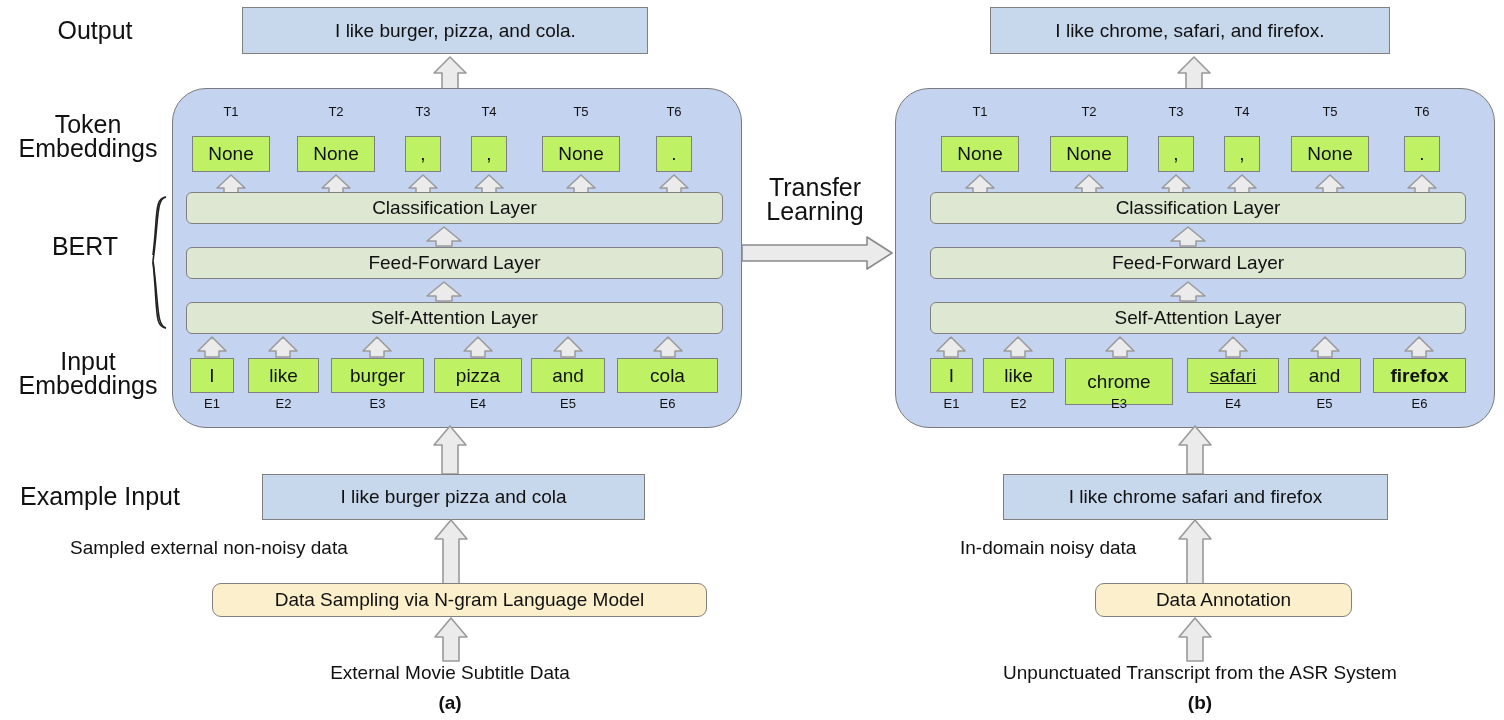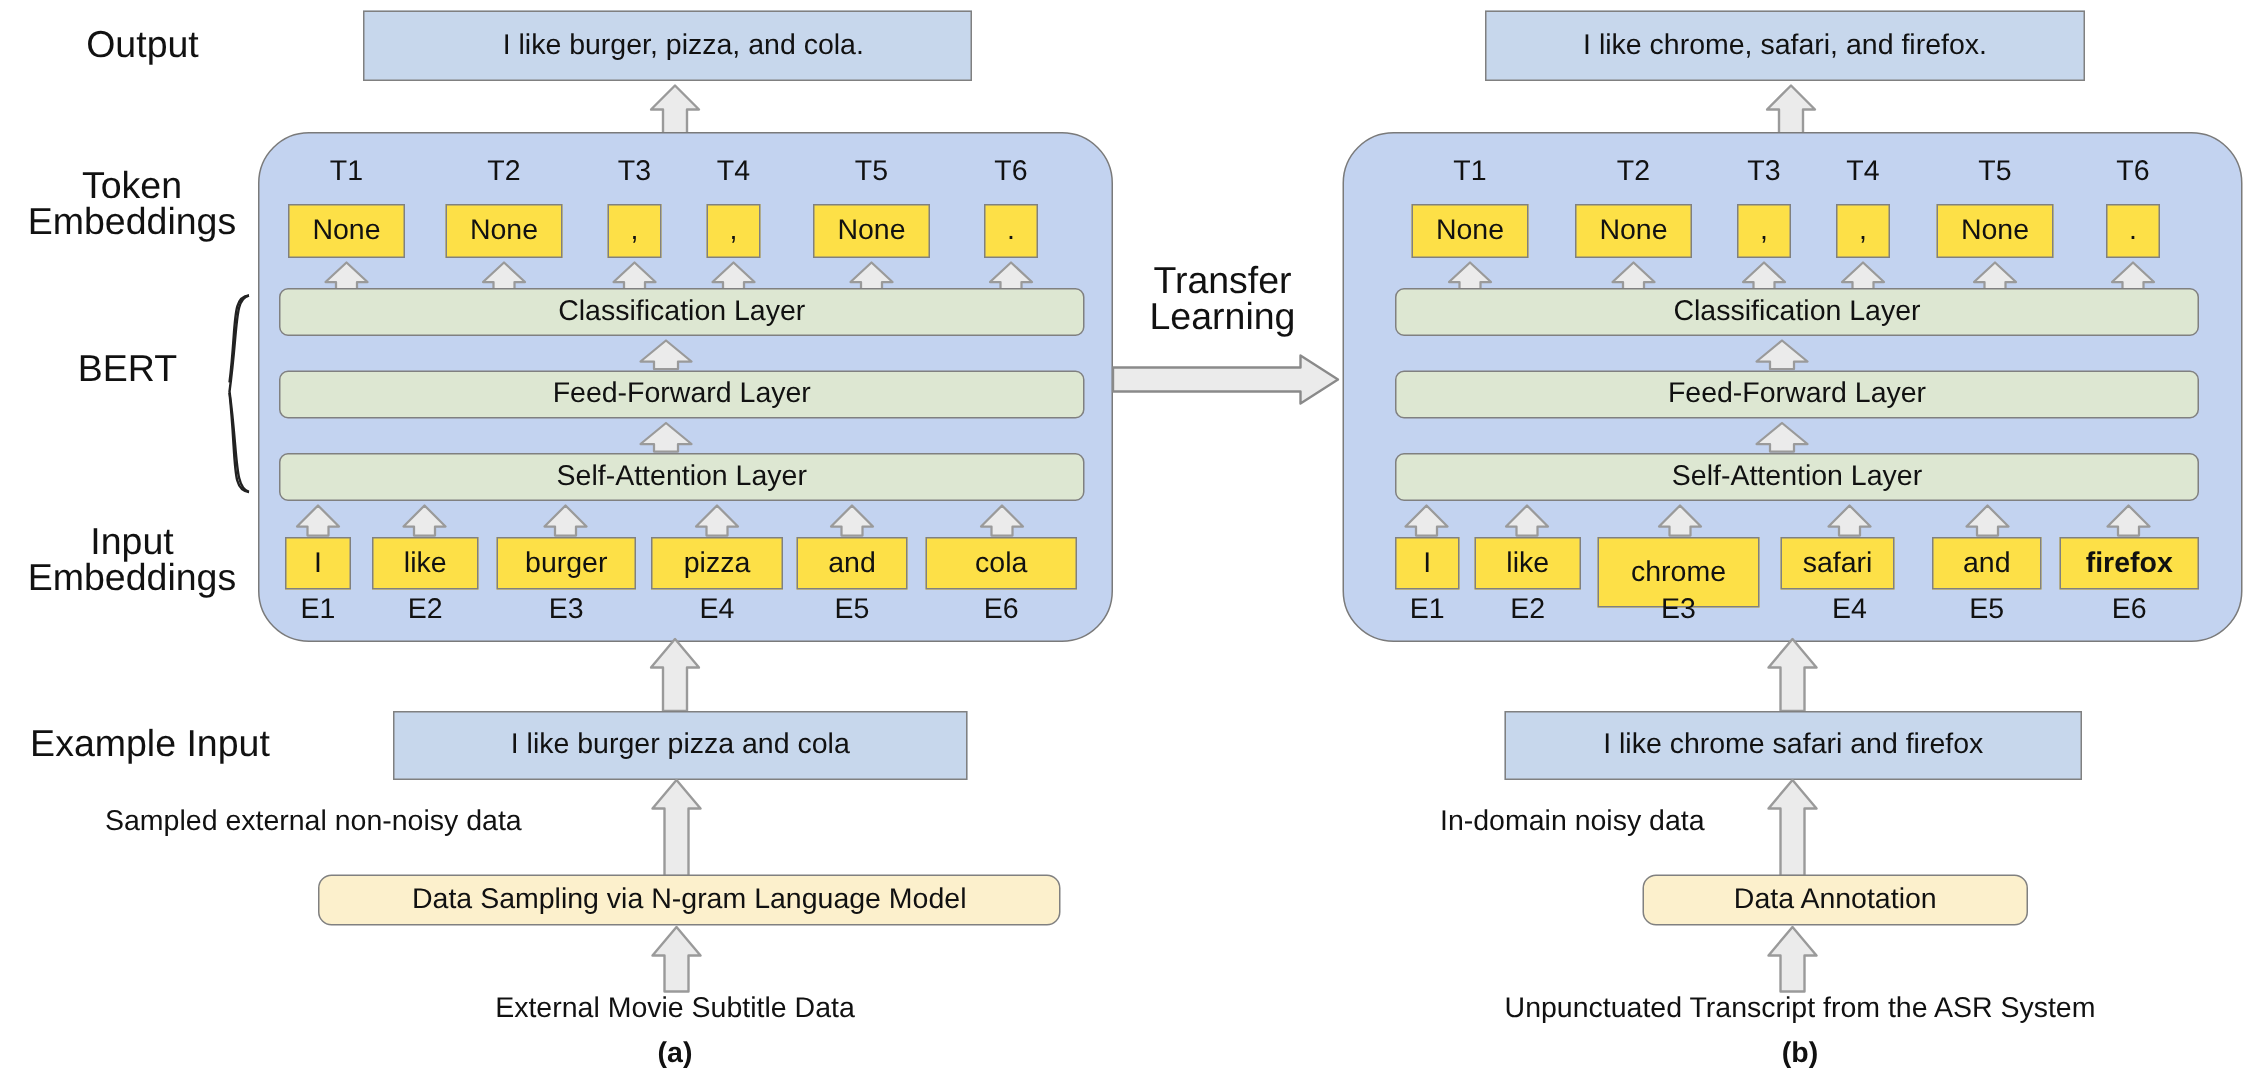--- a/index.html
+++ b/index.html
@@ -18,29 +18,29 @@
   
   .box{
     position:absolute;
     box-sizing:border-box;
     border:1.6px solid #808080;
     display:flex;align-items:center;justify-content:center;
     font-size:19px;color:#111;white-space:nowrap;
   }
   .box-blue{background:#c7d7ec;}
   .box-green{background:#dde7d2;border-radius:6px;}
-  .box-orange{background:#fde047;}
+  .box-orange{background:#bef264;}
   .box-yellow{background:#fcf0cc;border-radius:9px;}
 
   
   .uarrow{position:absolute;}
   .uarrow svg{display:block;}
   .rarrow{position:absolute;}
   .brace{position:absolute;}
-  .tn{position:absolute;font-size:19px;text-align:center;color:#111;}
+  .tn{position:absolute;font-size:13px;text-align:center;color:#111;}
   .caption{position:absolute;font-size:19px;text-align:center;color:#111;white-space:nowrap;}
   .caption-b{position:absolute;font-size:19px;font-weight:bold;text-align:center;color:#111;}
 </style>
 </head>
 <body>
 
 <div class="lbl" style="left:20px;top:18px;width:150px;">Output</div>
 
 <div class="lbl" style="left:8px;top:112px;width:160px;">
   <div>Token</div>
@@ -312,21 +312,21 @@
   </div>
 <div class="uarrow" style="left:1404px;top:336px;">
     <svg width="30" height="22" viewBox="0 0 30 22">
       <path d="M15 1 L29 15 L22 15 L22 21 L8 21 L8 15 L1 15 Z" fill="#ebebeb" stroke="#9a9a9a" stroke-width="1.5" stroke-linejoin="round"></path>
     </svg>
   </div>
 
 <div class="box box-orange" style="left:930px;top:358px;width:43px;height:35px;">I</div>
 <div class="box box-orange" style="left:983px;top:358px;width:71px;height:35px;">like</div>
 <div class="box box-orange" style="left:1065px;top:358px;width:108px;height:47px;">chrome</div>
-<div class="box box-orange" style="left:1187px;top:358px;width:76px;height:35px;">safari</div>
+<div class="box box-orange" style="left:1187px;top:358px;width:92px;height:35px;text-decoration:underline;">safari</div>
 <div class="box box-orange" style="left:1288px;top:358px;width:73px;height:35px;">and</div>
 <div class="box box-orange" style="left:1373px;top:358px;width:93px;height:35px;font-weight:bold;">firefox</div>
 
 <div class="tn" style="left:930px;top:396px;width:43px;">E1</div>
 <div class="tn" style="left:983px;top:396px;width:71px;">E2</div>
 <div class="tn" style="left:1065px;top:396px;width:108px;">E3</div>
 <div class="tn" style="left:1187px;top:396px;width:92px;">E4</div>
 <div class="tn" style="left:1288px;top:396px;width:73px;">E5</div>
 <div class="tn" style="left:1373px;top:396px;width:93px;">E6</div>
 

